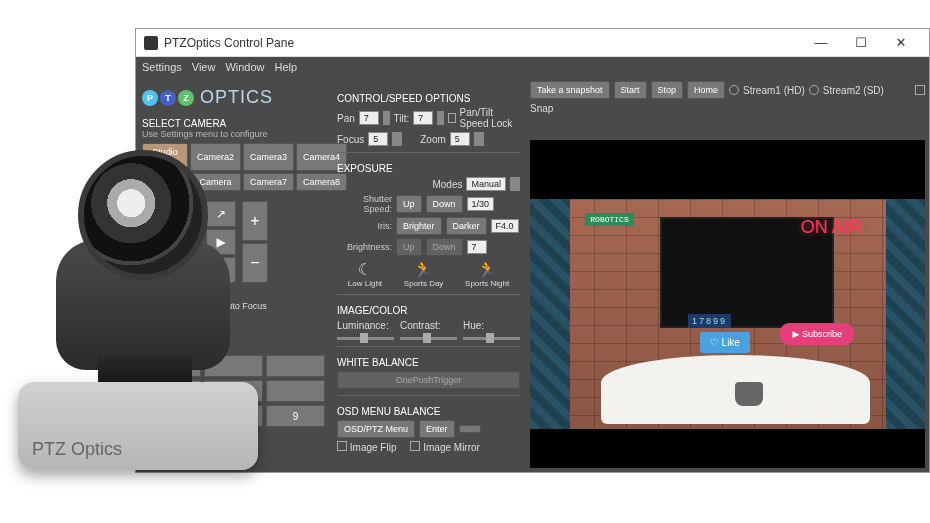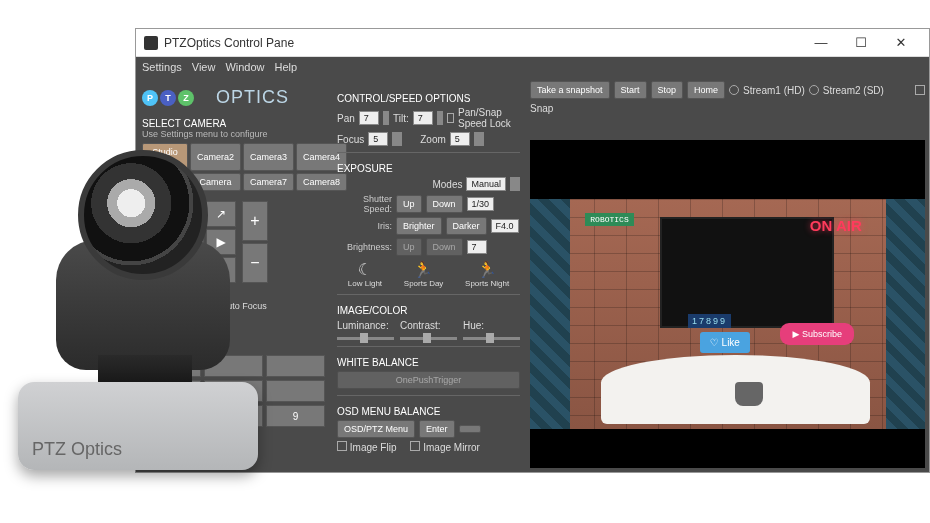--- a/index.html
+++ b/index.html
@@ -13,21 +13,21 @@
   .menubar span { color: #ddd; font-size: 11px; cursor: pointer; }
   .body { flex: 1; display: flex; background: #4a4a4a; color: #ddd; font-size: 10px; overflow: hidden; }
   .col { padding: 6px; }
   .left { width: 195px; }
   .mid { width: 195px; }
   .right { flex: 1; display: flex; flex-direction: column; }
   .logo { display: flex; align-items: center; gap: 2px; margin: 4px 0 8px; }
   .logo .circ { width: 16px; height: 16px; border-radius: 50%; background: #4fc3f7; display: inline-flex; align-items: center; justify-content: center; font-size: 9px; font-weight: bold; color: #fff; }
   .logo .c2 { background: #4a60c3; }
   .logo .c3 { background: #5ec26a; }
-  .logo .txt { color: #bcd6e6; font-size: 18px; letter-spacing: 1px; margin-left: 20px; font-weight: 300; }
+  .logo .txt { color: #bcd6e6; font-size: 18px; letter-spacing: 1px; margin-left: 4px; font-weight: 300; }
   .sec-t { font-size: 10px; color: #fff; margin-top: 10px; }
   .sec-sub { font-size: 9px; color: #bbb; margin-bottom: 4px; }
   .btn { background: #787878; color: #fff; border: 1px solid #555; font-size: 9px; padding: 3px 6px; cursor: pointer; border-radius: 2px; }
   .btn.sel { background: #b89878; }
   .cam-grid { display: grid; grid-template-columns: repeat(4, 1fr); gap: 2px; margin-bottom: 2px; }
   .dir-grid { display: grid; grid-template-columns: repeat(3, 30px); grid-template-rows: repeat(3, 26px); gap: 2px; margin-top: 8px; }
   .dir-btn { background: #787878; border: 1px solid #555; cursor: pointer; display: flex; align-items: center; justify-content: center; font-size: 12px; color: #fff; }
   .zoom-col { display: flex; flex-direction: column; gap: 2px; position: absolute; left: 100px; top: 0; }
   .zoom-btn { width: 26px; height: 40px; background: #787878; border: 1px solid #555; display: flex; align-items: center; justify-content: center; font-size: 16px; color: #fff; cursor: pointer; }
   .dir-wrap { position: relative; height: 90px; margin-top: 10px; }
@@ -51,21 +51,21 @@
   .preview { flex: 1; background: #000; margin: 4px; position: relative; overflow: hidden; }
   .scene { position: absolute; left: 0; right: 0; top: 18%; bottom: 12%; background: linear-gradient(#a56853,#8a5543); }
   .brick { position: absolute; inset: 0; background-image:
     repeating-linear-gradient(#0003 0 1px, transparent 1px 18px),
     repeating-linear-gradient(90deg, #0003 0 1px, transparent 1px 32px);
   }
   .tv { position: absolute; left: 33%; top: 8%; width: 44%; height: 48%; background: #111; border: 2px solid #222; }
   .foam-l { position: absolute; left: 0; top: 0; bottom: 0; width: 10%; background: repeating-linear-gradient(45deg,#2a5266 0 8px,#20414f 8px 16px); }
   .foam-r { position: absolute; right: 0; top: 0; bottom: 0; width: 10%; background: repeating-linear-gradient(45deg,#2a5266 0 8px,#20414f 8px 16px); }
   .table { position: absolute; left: 18%; right: 14%; bottom: 2%; height: 30%; background: #f3f2ef; border-radius: 50% 50% 6px 6px / 40% 40% 6px 6px; }
-  .onair { position: absolute; right: 16%; top: 8%; color: #ff3b5c; font-weight: bold; font-size: 15px; text-shadow: 0 0 6px #ff3b5caa; }
+  .onair { position: absolute; right: 16%; top: 8%; color: #ff3b5c; font-weight: normal; font-size: 18px; text-shadow: 0 0 6px #ff3b5caa; }
   .robotics { position: absolute; left: 14%; top: 6%; background: #2e8b57; color: #fff; font-size: 8px; padding: 2px 5px; font-family: Liberation Mono, monospace; }
   .like { position: absolute; left: 43%; top: 58%; background: #4aa3e0; color: #fff; font-size: 10px; padding: 5px 10px; border-radius: 3px; }
   .sub { position: absolute; right: 18%; top: 54%; background: #e63e7b; color: #fff; font-size: 9px; padding: 6px 12px; border-radius: 9px; }
   .counter { position: absolute; left: 40%; top: 50%; background: #1a3b6b; color: #9de; font-size: 9px; padding: 2px 4px; letter-spacing: 2px; }
   .mini-cam { position: absolute; left: 52%; bottom: 10%; width: 28px; height: 24px; background: #666; border-radius: 4px 4px 8px 8px; }
   
   .hero-cam { position: absolute; left: 18px; top: 150px; width: 240px; height: 330px; z-index: 10; }
   .hc-lens { position: absolute; left: 60px; top: 0; width: 130px; height: 130px; background: radial-gradient(circle at 40% 40%, #eee 0 14%, #aaa 14% 24%, #333 24% 40%, #111 40% 58%, #444 58% 62%, #222 62% 100%); border-radius: 50%; border: 6px solid #3a3a3a; }
   .hc-body { position: absolute; left: 38px; top: 90px; width: 174px; height: 130px; background: linear-gradient(#4a4a4a,#2b2b2b); border-radius: 40px 40px 30px 30px; }
   .hc-neck { position: absolute; left: 80px; top: 205px; width: 94px; height: 42px; background: linear-gradient(#2a2a2a,#111); border-radius: 0 0 16px 16px; }
@@ -154,21 +154,21 @@
     <div class="col mid">
       <div class="sec-t">CONTROL/SPEED OPTIONS</div>
       <div class="row">
         <span>Pan</span>
         <span class="val-box">7</span>
         <span class="spin"></span>
         <span>Tilt:</span>
         <span class="val-box">7</span>
         <span class="spin"></span>
         <span class="chk"></span>
-        <span>Pan/Snap Speed Lock</span>
+        <span>Pan/Tilt Speed Lock</span>
       </div>
       <div class="row">
         <span>Focus</span>
         <span class="val-box">5</span>
         <span class="spin"></span>
         <span style="width:10px"></span>
         <span>Zoom</span>
         <span class="val-box">5</span>
         <span class="spin"></span>
       </div>

